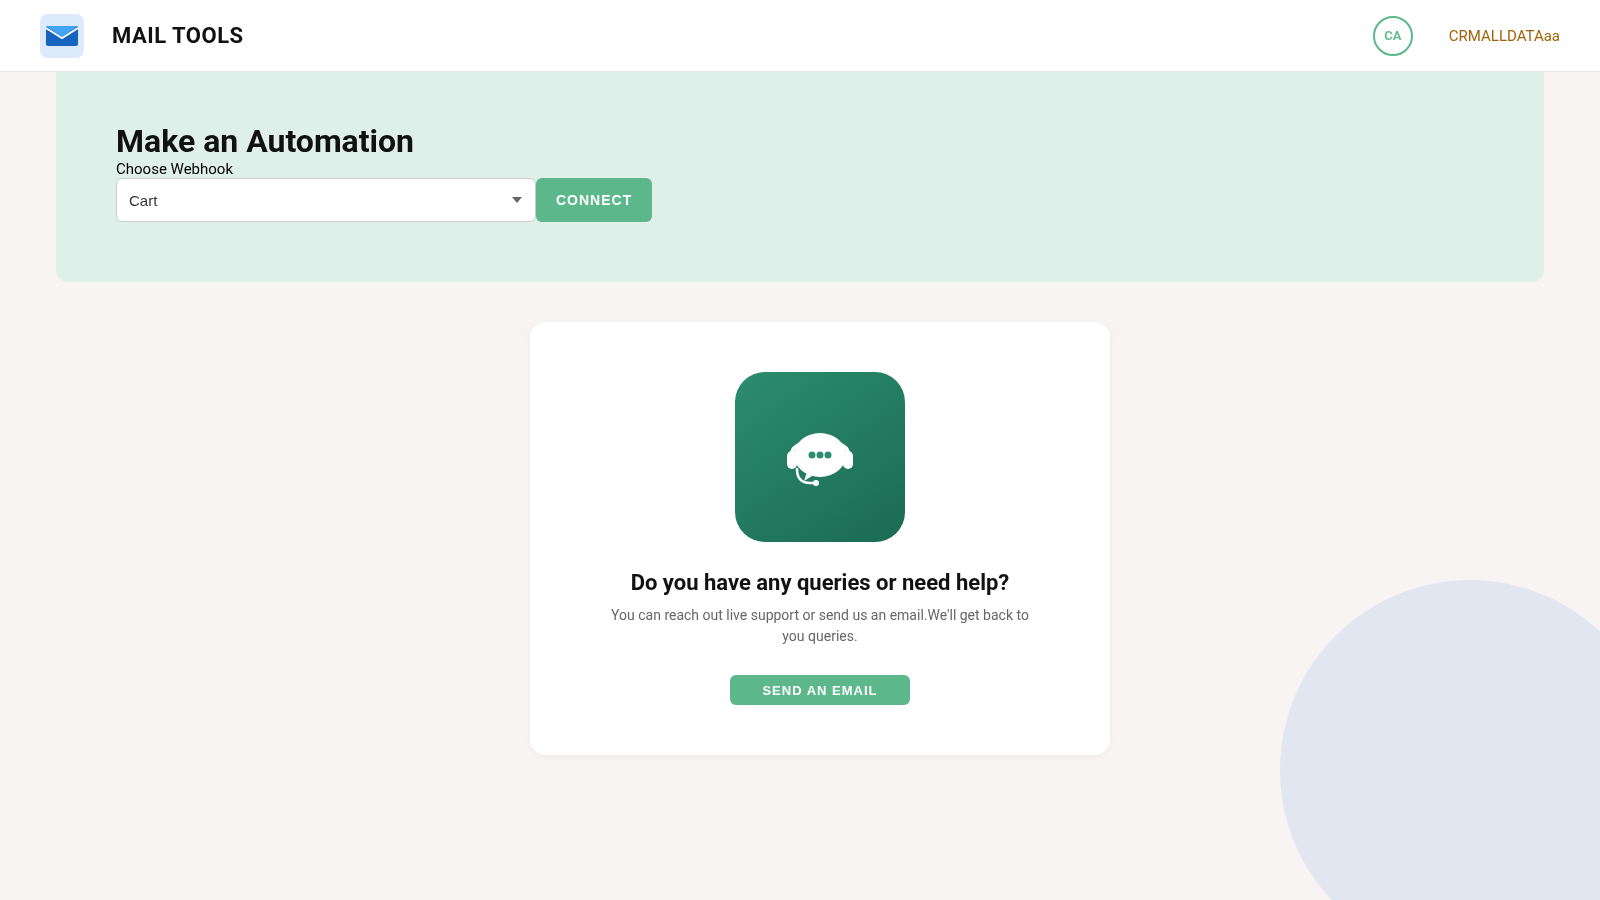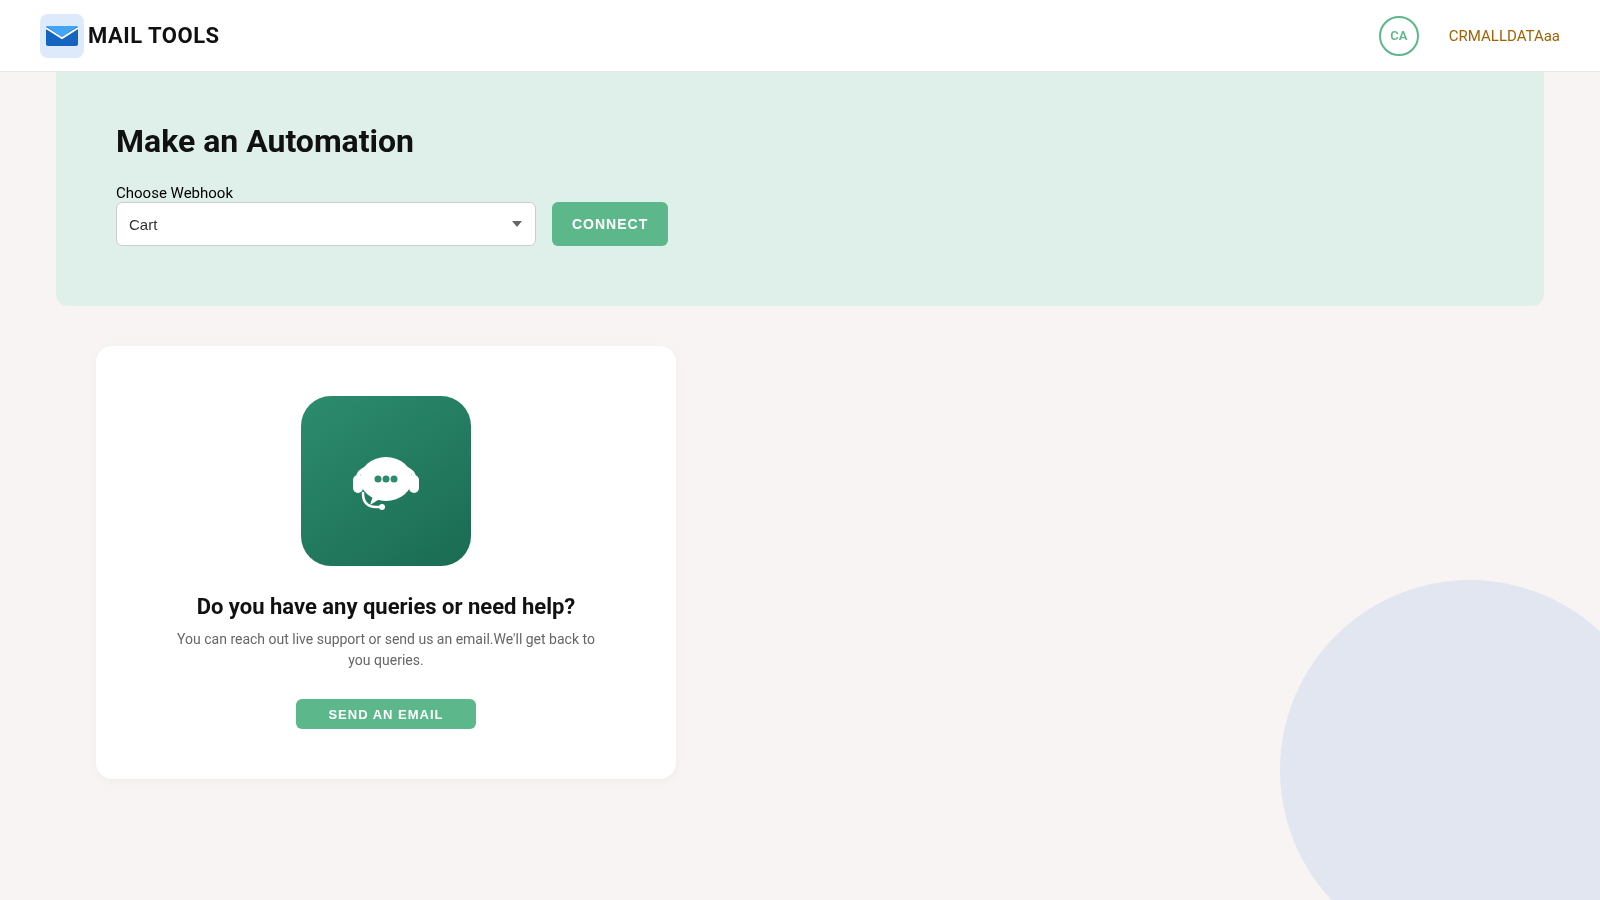--- a/index.html
+++ b/index.html
@@ -18,21 +18,21 @@
       display: flex;
       align-items: center;
       padding: 0 40px;
       border-bottom: 1px solid #e8e8e8;
       position: relative;
       z-index: 10;
     }
     .logo-area {
       display: flex;
       align-items: center;
-      gap: 4px;
+      gap: 28px;
       margin-right: 60px;
     }
     .logo-icon {
       width: 44px;
       height: 44px;
     }
     .logo-text {
       font-size: 22px;
       font-weight: 700;
       color: #111;
@@ -55,21 +55,21 @@
       transition: background 0.15s;
     }
     .nav-item.active {
       background: #5cb88a;
       color: #fff;
       font-weight: 500;
     }
     .user-area {
       display: flex;
       align-items: center;
-      gap: 22px;
+      gap: 28px;
       margin-left: auto;
     }
     .avatar {
       width: 40px;
       height: 40px;
       border-radius: 50%;
       border: 2px solid #5cb88a;
       display: flex;
       align-items: center;
       justify-content: center;
@@ -96,30 +96,28 @@
       background: #dff0ea;
       margin: 0 56px;
       margin-top: 0;
       padding: 50px 60px 60px 60px;
       border-radius: 0 0 12px 12px;
     }
     .section-title {
       font-size: 32px;
       font-weight: 700;
       color: #111;
-      margin-bottom: 24px;
     }
     .choose-label {
       font-size: 15px;
       color: #000000;
     }
     .form-row {
       display: flex;
       align-items: center;
-      gap: 16px;
     }
     .webhook-select {
       width: 420px;
       height: 44px;
       border: 1px solid #ccc;
       border-radius: 6px;
       background: #fff;
       padding: 0 12px;
       font-size: 15px;
       color: #333;
@@ -153,21 +151,21 @@
       font-weight: 700;
       letter-spacing: 1px;
       border: none;
       border-radius: 6px;
       cursor: pointer;
     }
 
     
     .support-wrapper {
       display: flex;
-      justify-content: flex-start;
+      justify-content: center;
       margin-top: 40px;
       padding: 0 56px;
       margin-left: 40px;
     }
     .support-card {
       background: #ffffff;
       border-radius: 16px;
       padding: 50px 80px 50px 80px;
       display: flex;
       flex-direction: column;

